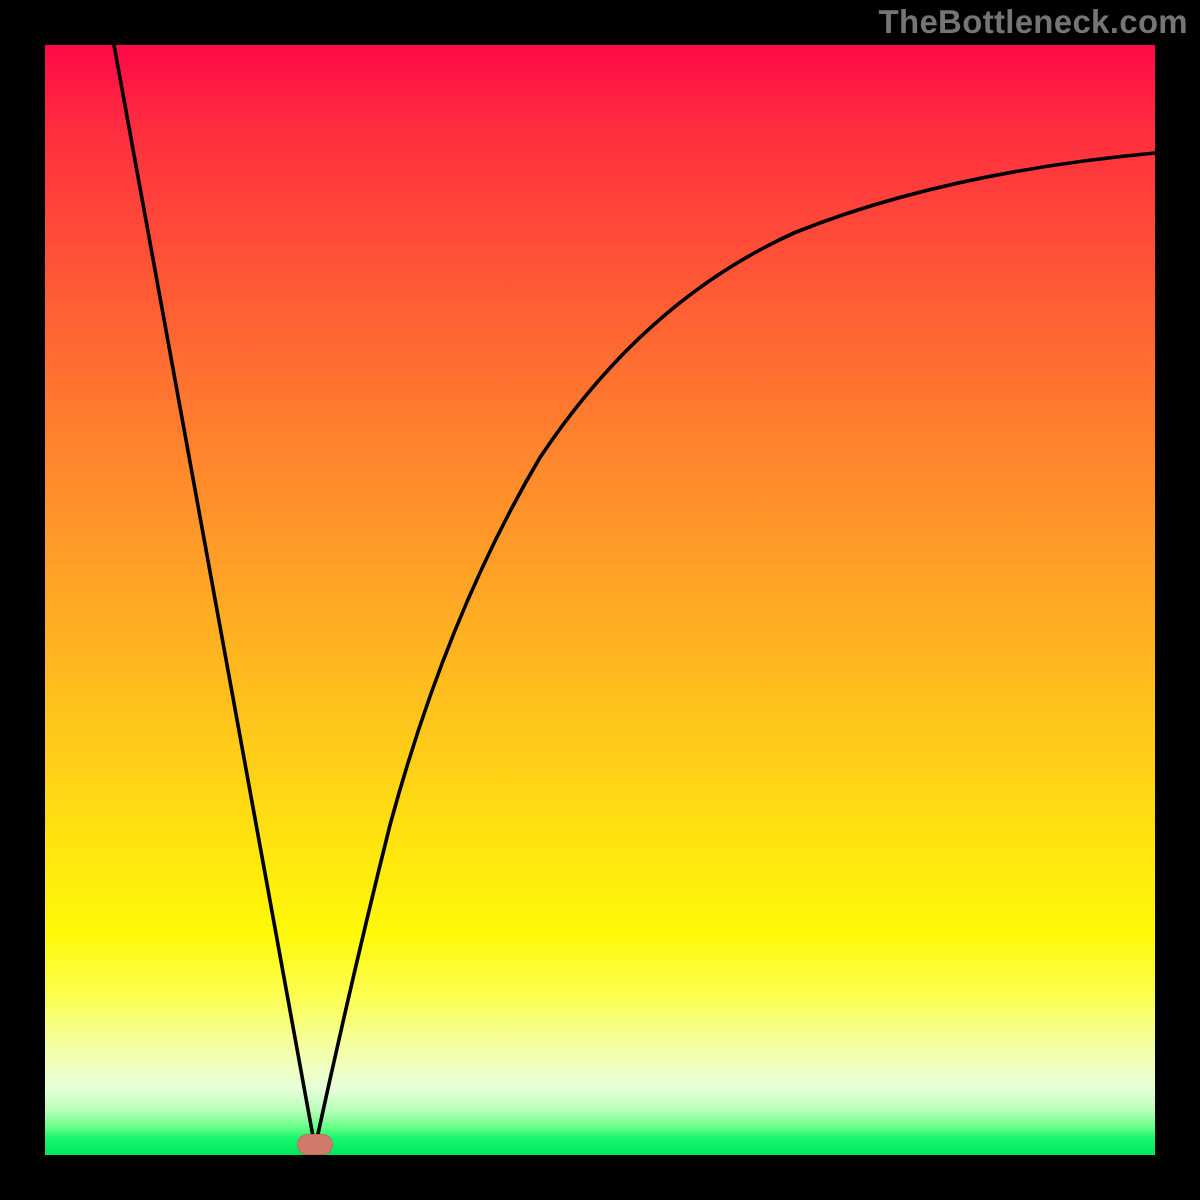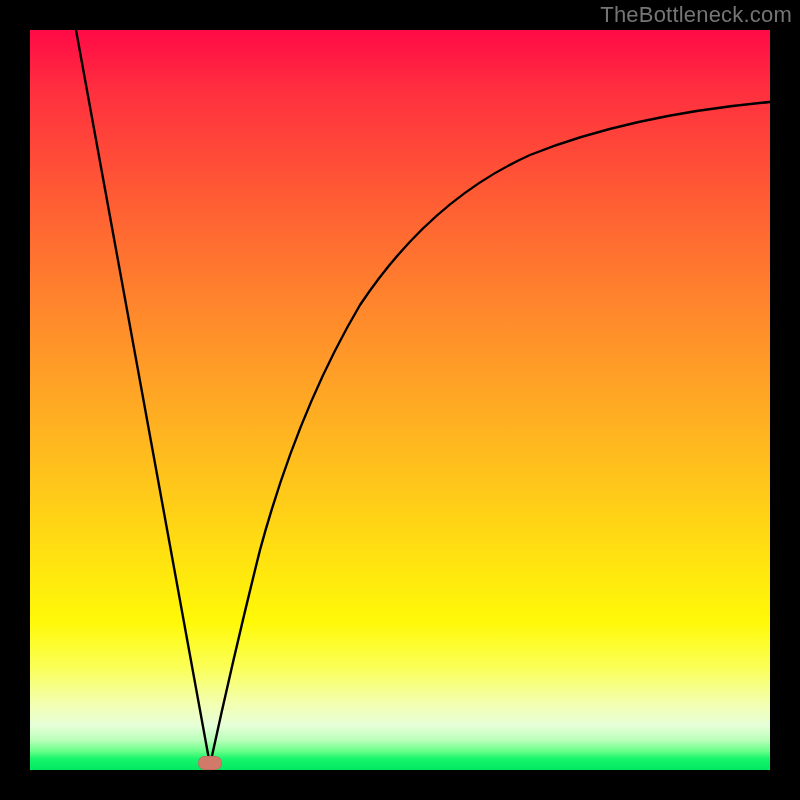--- a/index.html
+++ b/index.html
@@ -17,21 +17,21 @@
     height: 800px;
     background: #000;
   }
   .attribution {
     position: absolute;
     top: 2px;
     right: 8px;
     font-size: 22px;
     color: #757575;
     letter-spacing: 0.2px;
-    font-weight: 400;
+    font-weight: 700;
   }
   .plot-area {
     position: absolute;
     left: 30px;
     top: 30px;
     width: 740px;
     height: 740px;
     
     background: linear-gradient(
       to bottom,

